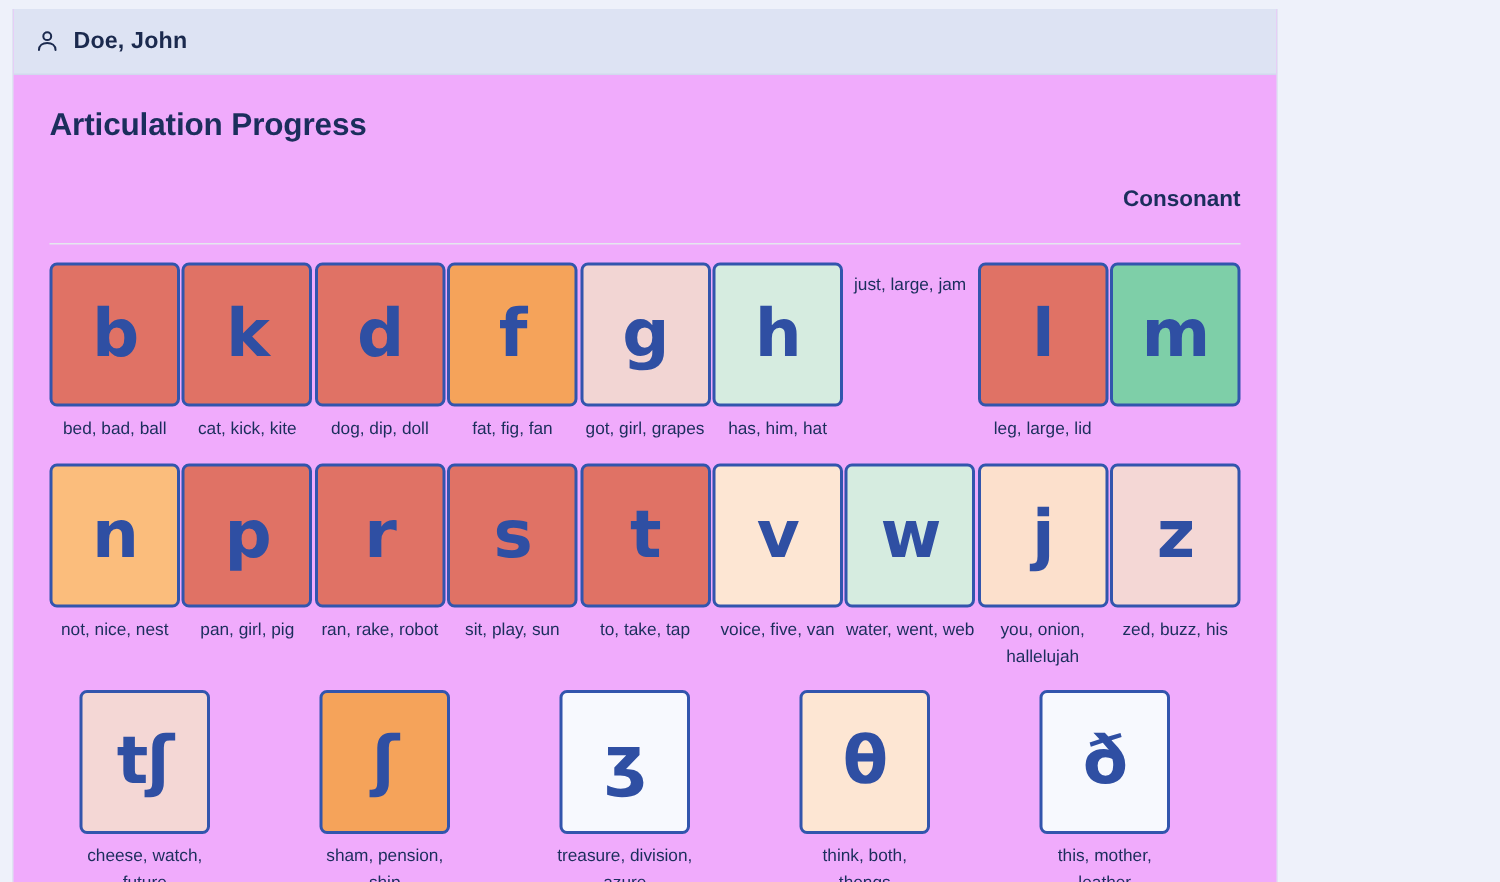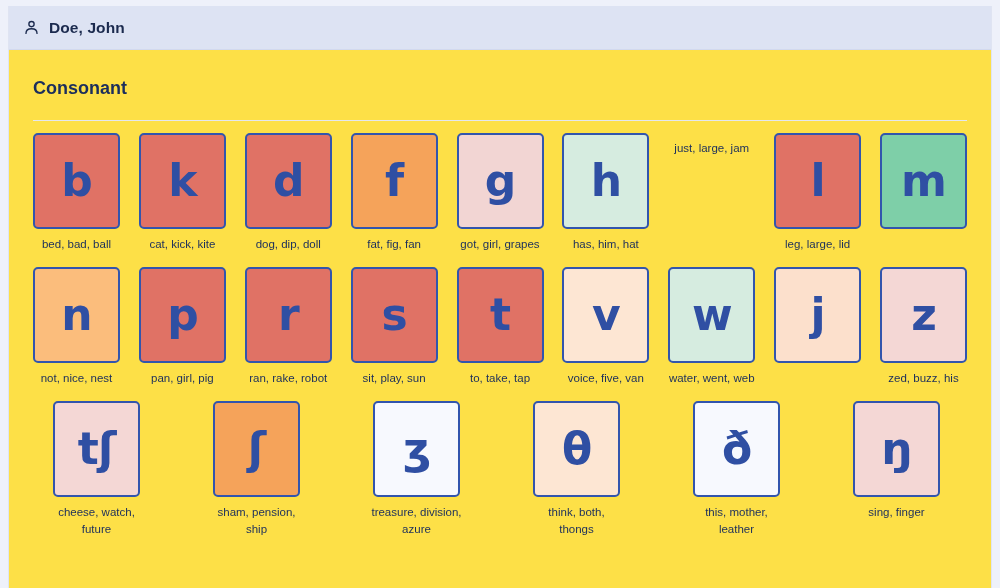--- a/index.html
+++ b/index.html
@@ -10,23 +10,23 @@
     width: 1000px;
     height: 588px;
     background: #eef1fa;
     font-family: "Liberation Sans", "DejaVu Sans", sans-serif;
     overflow: hidden;
   }
   .app-window {
     position: absolute;
     left: 8px;
     top: 6px;
-    width: 984px;
+    width: 844px;
     height: 582px;
-    background: #fde047;
+    background: #f0abfc;
     border-left: 1px solid #dfe4f2;
     border-right: 1px solid #dfe4f2;
     box-sizing: border-box;
     overflow: hidden;
   }
   .patient-bar {
     height: 44px;
     background: #dde3f3;
     display: flex;
     align-items: center;
@@ -51,24 +51,25 @@
     padding: 0 24px;
   }
   .page-title {
     font-size: 21px;
     font-weight: bold;
     color: #1b2e5c;
     margin: 22px 0 0 0;
     letter-spacing: -0.1px;
   }
   .section-title {
-    font-size: 18px;
+    font-size: 15px;
     font-weight: bold;
     color: #1b2e5c;
     margin: 28px 0 0 0;
+    text-align: right;
   }
   .divider {
     height: 1px;
     background: #e4e7ee;
     margin: 21px 0 0 0;
   }
   .rows {
     margin-top: 12px;
   }
   .card-row {
@@ -134,20 +135,21 @@
 
   <div class="patient-bar">
     <svg class="person-icon" viewBox="0 0 24 24" fill="none" stroke="#1b2a4e" stroke-width="1.9" stroke-linecap="round" stroke-linejoin="round">
       <circle cx="12" cy="7.2" r="3.7"></circle>
       <path d="M4.2 20.3c0-4.2 3.5-6.6 7.8-6.6s7.8 2.4 7.8 6.6"></path>
     </svg>
     <span class="patient-name">Doe, John</span>
   </div>
 
   <div class="content">
+    <h1 class="page-title">Articulation Progress</h1>
     <h2 class="section-title">Consonant</h2>
     <div class="divider"></div>
 
     <div class="rows" id="rows-container">
         <div class="card-row row-even">
           <div class="card-cell">
             <div class="sound-tile" style="background: rgb(224, 114, 101);">
               <span class="sound-glyph">b</span>
             </div>
             <div class="sound-words">bed, bad, ball</div>
@@ -238,20 +240,21 @@
           <div class="card-cell">
             <div class="sound-tile" style="background: rgb(214, 236, 224);">
               <span class="sound-glyph">w</span>
             </div>
             <div class="sound-words">water, went, web</div>
           </div>
           <div class="card-cell">
             <div class="sound-tile" style="background: rgb(252, 224, 204);">
               <span class="sound-glyph">j</span>
             </div>
+            <div class="sound-words">you, onion, hallelujah</div>
           </div>
           <div class="card-cell">
             <div class="sound-tile" style="background: rgb(244, 215, 213);">
               <span class="sound-glyph">z</span>
             </div>
             <div class="sound-words">zed, buzz, his</div>
           </div>
         </div>
         <div class="row-gap"></div>
         <div class="card-row row-sparse">

